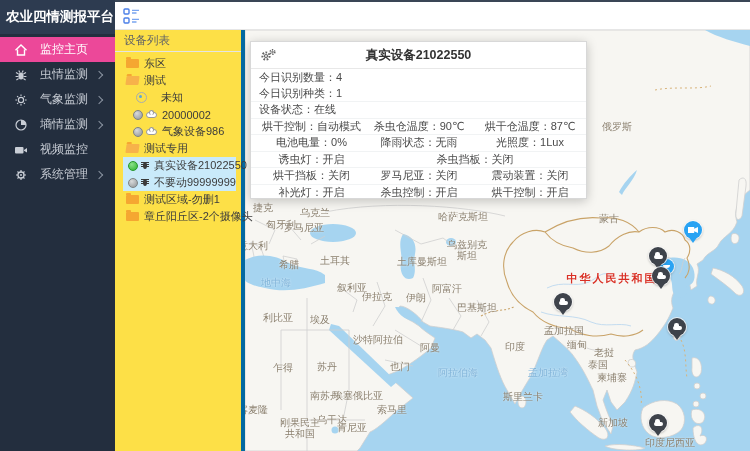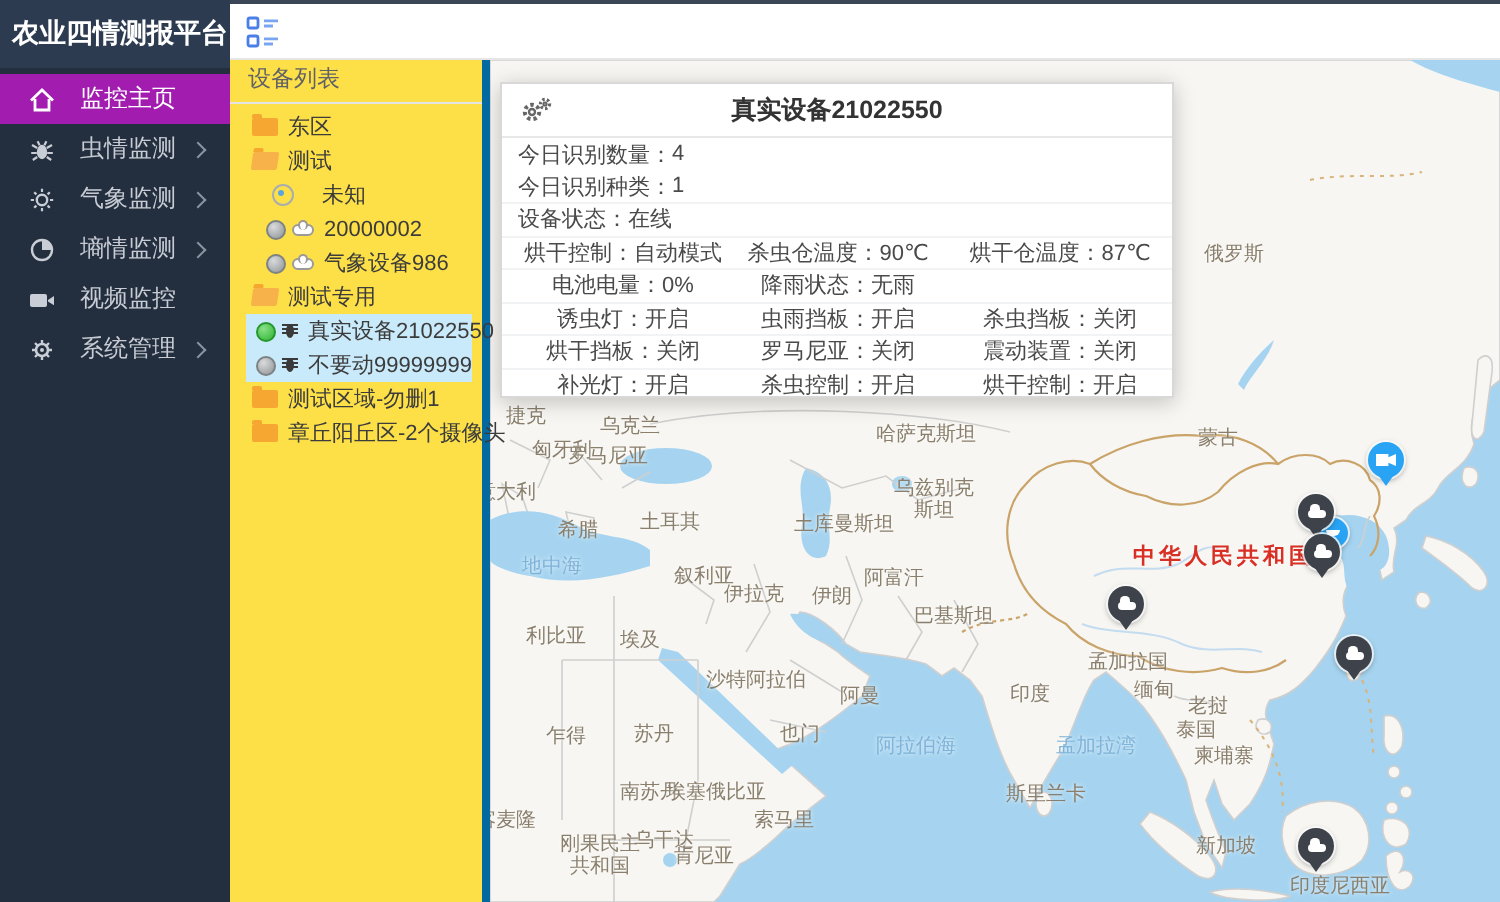--- a/index.html
+++ b/index.html
@@ -5,21 +5,21 @@
   html,body{margin:0;padding:0;}
   body{width:750px;height:451px;overflow:hidden;position:relative;background:#fff;
        font-family:"Liberation Sans","DejaVu Sans",sans-serif;-webkit-font-smoothing:antialiased;}
   
   .sidebar{position:absolute;left:0;top:0;width:115px;height:451px;background:#232e3e;z-index:30;}
   .sidebar-title{height:34px;line-height:34px;background:#2d3b50;color:#fff;font-size:13.5px;
                  font-weight:bold;padding-left:6px;white-space:nowrap;letter-spacing:0;}
   .menu{margin-top:3px;}
   .menu-item{position:relative;height:25px;display:flex;align-items:center;padding-left:13px;
              color:#c7ccd4;font-size:12px;cursor:pointer;}
-  .menu-item.active{background:#a21caf;color:#fff;}
+  .menu-item.active{background:#ec4899;color:#fff;}
   .menu-item .mi-icon{width:16px;height:16px;margin-right:11px;flex:0 0 16px;}
   .menu-item svg{display:block;}
   .chev{position:absolute;right:13px;top:50%;width:5px;height:5px;margin-top:-3px;
         border-top:1.4px solid #8a93a0;border-right:1.4px solid #8a93a0;transform:rotate(45deg);}
   
   .topbar{position:absolute;left:115px;top:0;width:635px;height:30px;background:#fff;
           border-bottom:1px solid #e6e6e6;box-sizing:border-box;z-index:25;border-top:2px solid #3a4656;}
   .tree-toggle{position:absolute;left:8px;top:6px;width:20px;height:17px;cursor:pointer;}
   
   .panel{position:absolute;left:115px;top:30px;width:130px;height:421px;background:#fde047;
@@ -479,24 +479,24 @@
     </div>
 
     <div class="prow">
       <span class="cell"><span>烘干控制：</span><span class="pval">自动模式</span></span>
       <span class="cell c2"><span>杀虫仓温度：</span><span class="pval">90℃</span></span>
       <span class="cell c3"><span>烘干仓温度：</span><span class="pval">87℃</span></span>
     </div>
     <div class="prow">
       <span class="cell"><span>电池电量：</span><span class="pval">0%</span></span>
       <span class="cell c2"><span>降雨状态：</span><span class="pval">无雨</span></span>
+      <span class="cell c3"><span>光照度：</span><span class="pval">1Lux</span></span>
     </div>
     <div class="prow">
       <span class="cell"><span>诱虫灯：</span><span class="pval">开启</span></span>
-      <span class="cell c2"><span>虫雨挡板：</span><span class="pval">开启</span></span>
       <span class="cell c3"><span>杀虫挡板：</span><span class="pval">关闭</span></span>
     </div>
     <div class="prow">
       <span class="cell"><span>烘干挡板：</span><span class="pval">关闭</span></span>
       <span class="cell c2"><span>罗马尼亚：</span><span class="pval">关闭</span></span>
       <span class="cell c3"><span>震动装置：</span><span class="pval">关闭</span></span>
     </div>
     <div class="prow">
       <span class="cell"><span>补光灯：</span><span class="pval">开启</span></span>
       <span class="cell c2"><span>杀虫控制：</span><span class="pval">开启</span></span>

